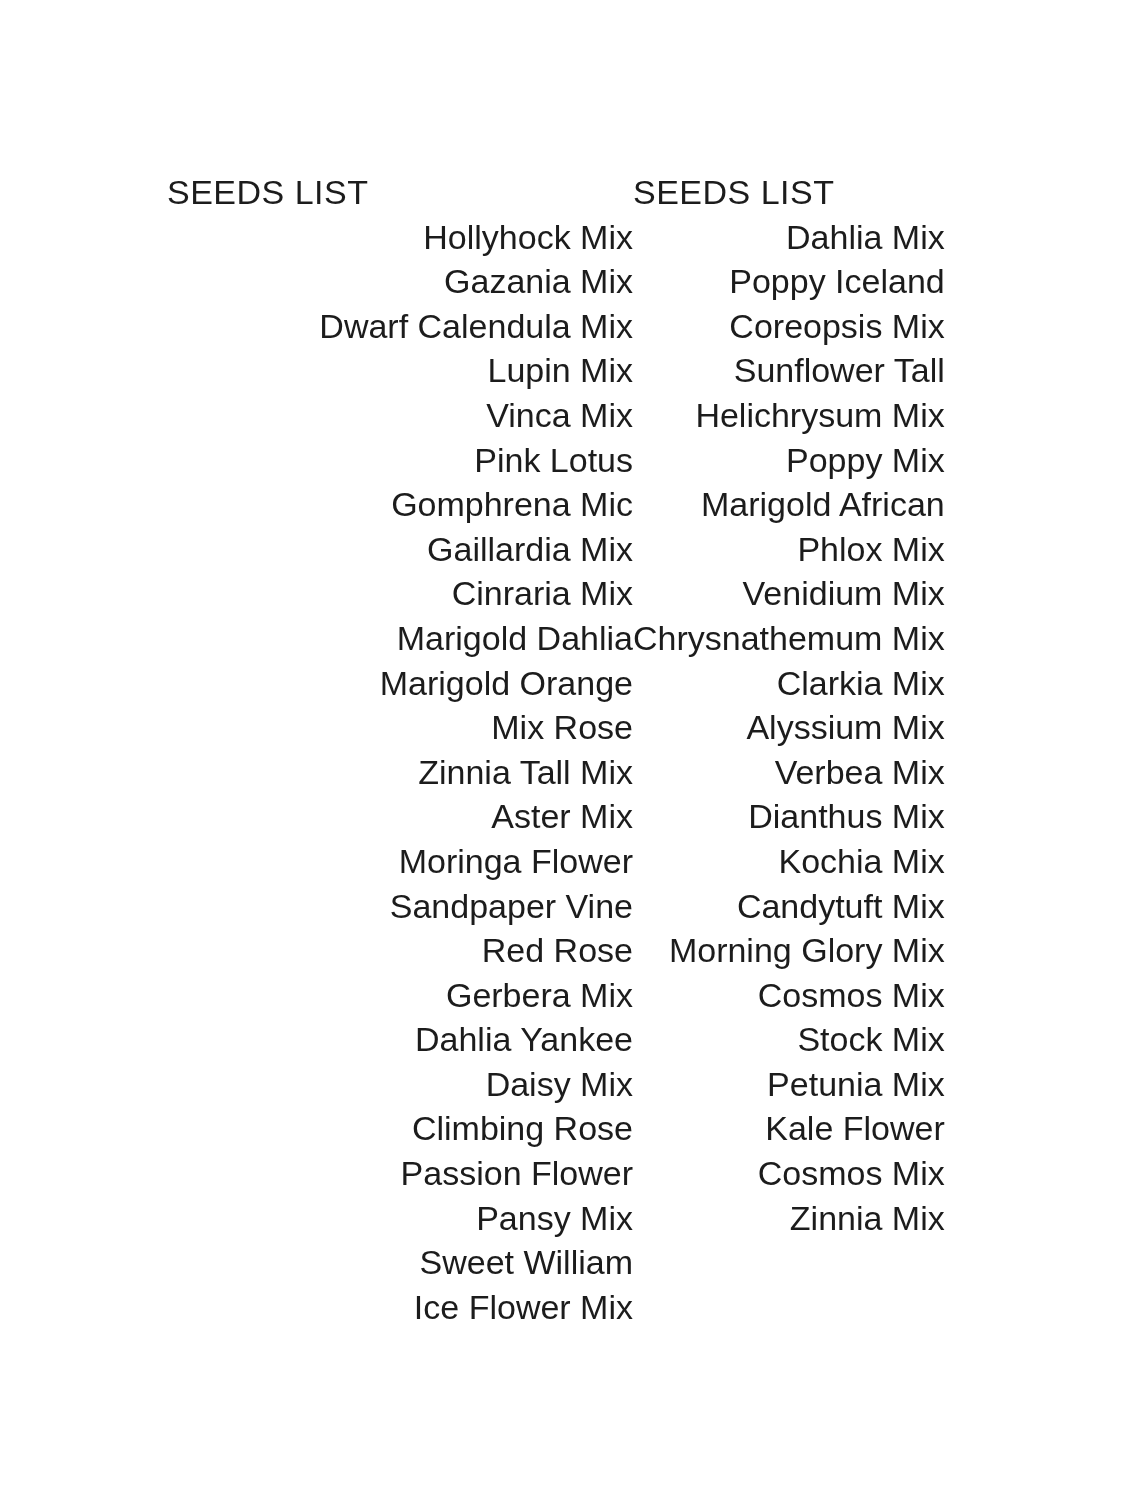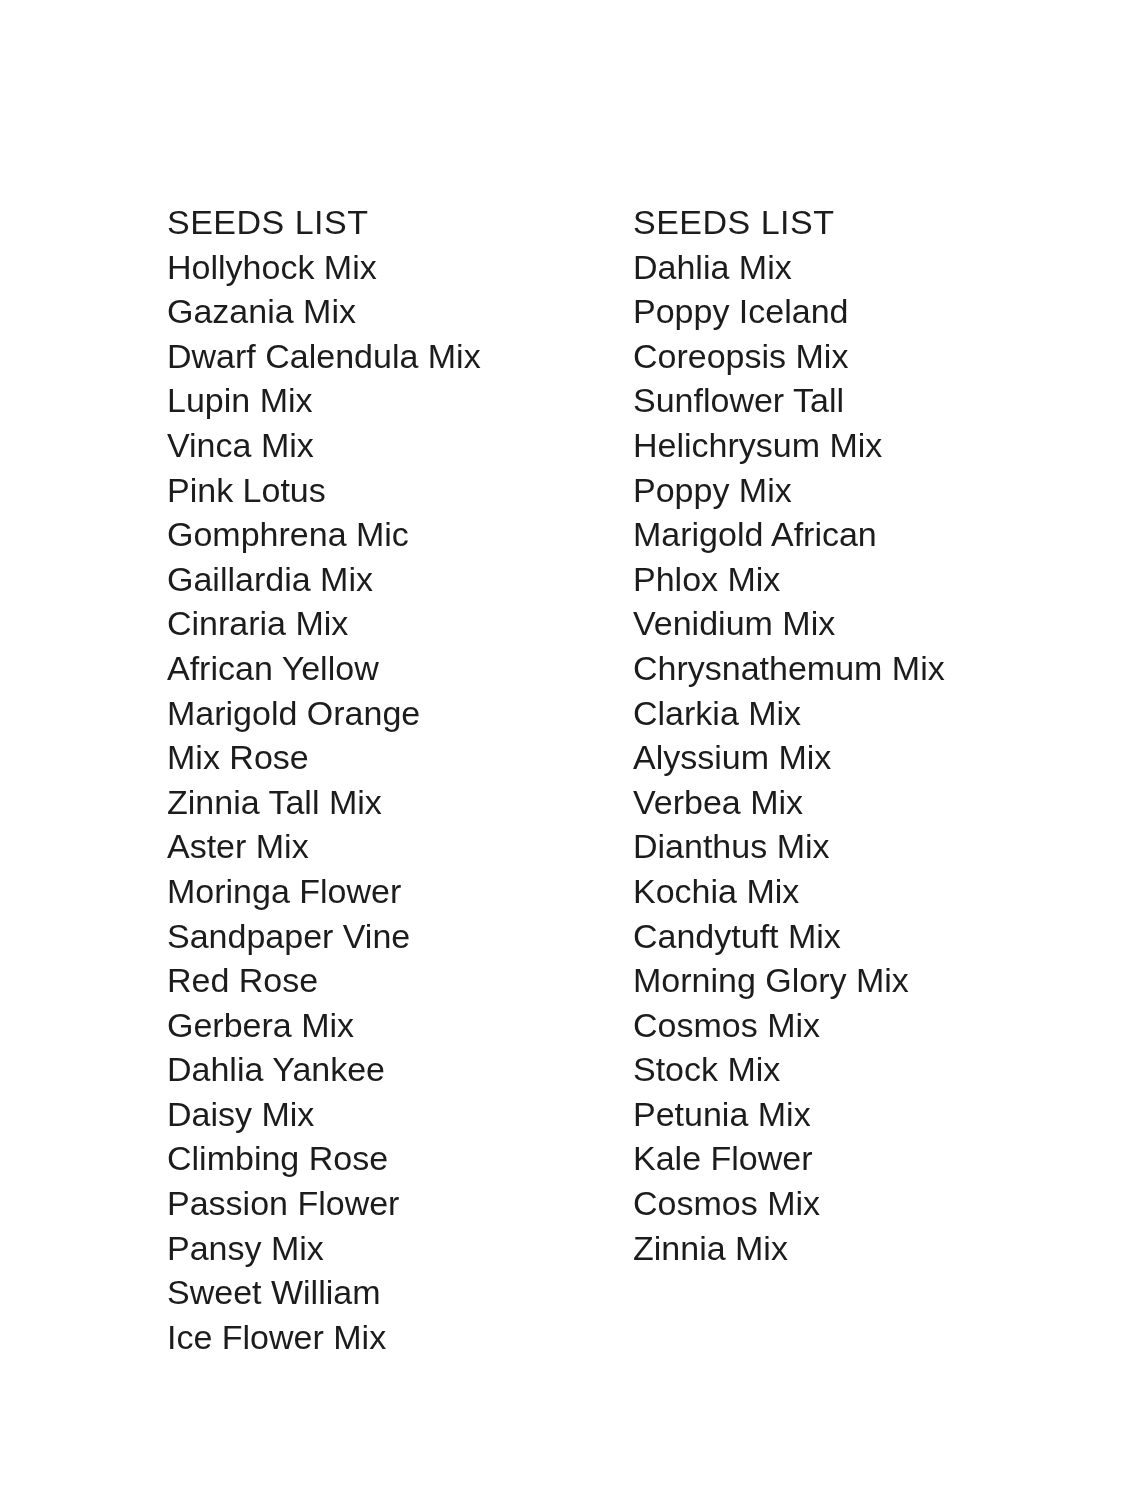--- a/index.html
+++ b/index.html
@@ -19,37 +19,37 @@
   .columns {
     position: absolute;
     top: 170px;
     left: 167px;
     display: flex;
     align-items: flex-start;
   }
   .column {
     width: 466px;
     flex: 0 0 466px;
-    margin-top: 30px;
   }
   .column:last-child {
     width: auto;
     flex: 0 0 auto;
   }
   .column-header {
     display: block;
     font-size: 34px;
     line-height: 44.6px;
     letter-spacing: 0.5px;
     white-space: nowrap;
   }
   ul.seed-list {
     margin: 0;
     padding: 0;
     list-style: none;
+    text-align: right;
   }
   ul.seed-list li {
     font-size: 34px;
     line-height: 44.6px;
     white-space: nowrap;
   }
 </style>
 </head>
 <body>
 
@@ -61,21 +61,21 @@
       <ul class="seed-list">
           <li>Hollyhock Mix</li>
           <li>Gazania Mix</li>
           <li>Dwarf Calendula Mix</li>
           <li>Lupin Mix</li>
           <li>Vinca Mix</li>
           <li>Pink Lotus</li>
           <li>Gomphrena Mic</li>
           <li>Gaillardia Mix</li>
           <li>Cinraria Mix</li>
-          <li>African Yellow</li>
+          <li>Marigold Dahlia</li>
           <li>Marigold Orange</li>
           <li>Mix Rose</li>
           <li>Zinnia Tall Mix</li>
           <li>Aster Mix</li>
           <li>Moringa Flower</li>
           <li>Sandpaper Vine</li>
           <li>Red Rose</li>
           <li>Gerbera Mix</li>
           <li>Dahlia Yankee</li>
           <li>Daisy Mix</li>

